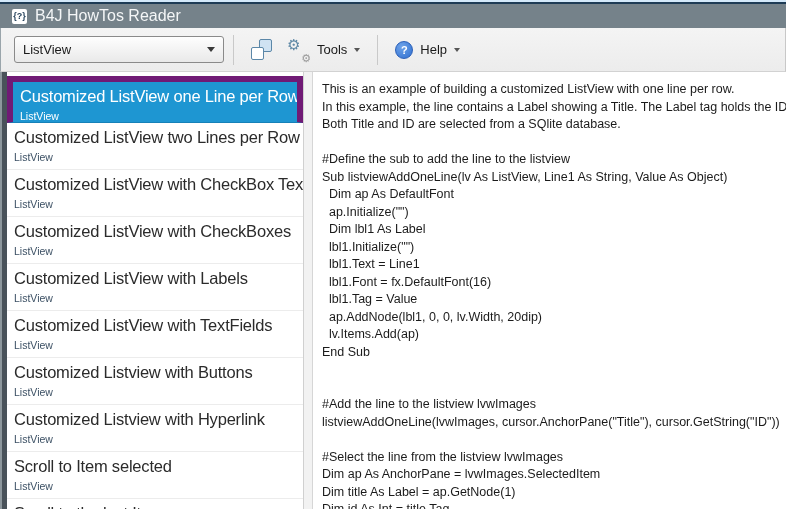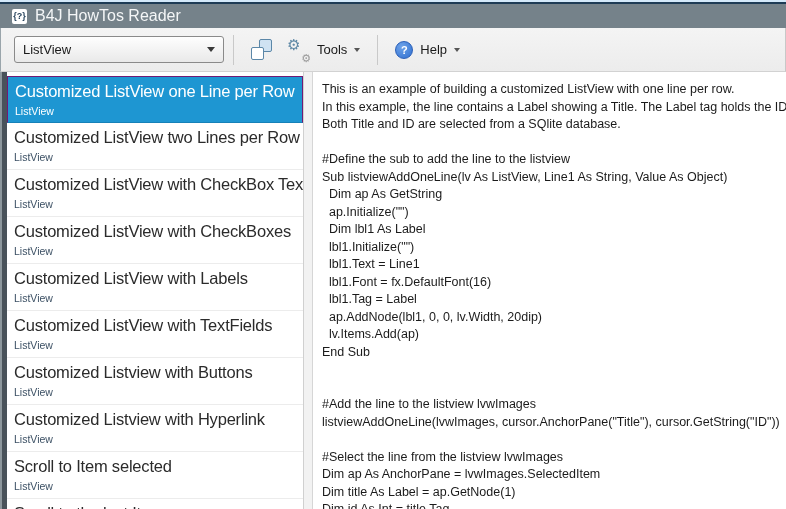--- a/index.html
+++ b/index.html
@@ -79,21 +79,21 @@
   .list-row{
     height:47px;padding:4px 0 0 7px;border-bottom:1px solid #ececec;
     background:#ffffff;cursor:default;overflow:hidden;
   }
   .list-row .row-title{
     font-size:16.5px;letter-spacing:-0.2px;color:#2b2b2b;
     white-space:nowrap;overflow:hidden;line-height:21px;
   }
   .list-row .row-sub{font-size:10.5px;color:#3c5064;line-height:14px;margin-top:2px;}
   .list-row.selected{
-    background:#1e96d2;border:1px solid #701a75;border-bottom:1px solid #1681b8;
+    background:#1e96d2;border:6px solid #701a75;border-bottom:1px solid #1681b8;
   }
   .list-row.selected .row-title{color:#ffffff;}
   .list-row.selected .row-sub{color:#ffffff;}
   #list-gutter{
     position:absolute;left:303px;top:0;width:10px;height:437px;
     background:#f2f2f2;border-left:1px solid #d0d0d0;border-right:1px solid #d6d6d6;
   }
   #content-pane{
     position:absolute;left:313px;top:0;width:473px;height:437px;
     background:#ffffff;padding:9px 6px 15px 9px;overflow:hidden;
@@ -193,27 +193,27 @@
 
     <div id="list-gutter"></div>
 
     <div id="content-pane">
         <div class="code-line">This is an example of building a customized ListView with one line per row.</div>
         <div class="code-line">In this example, the line contains a Label showing a Title. The Label tag holds the ID.</div>
         <div class="code-line">Both Title and ID are selected from a SQlite database.</div>
         <div class="code-line">&nbsp;</div>
         <div class="code-line">#Define the sub to add the line to the listview</div>
         <div class="code-line">Sub listviewAddOneLine(lv As ListView, Line1 As String, Value As Object)</div>
-        <div class="code-line">  Dim ap As GetString</div>
+        <div class="code-line">  Dim ap As DefaultFont</div>
         <div class="code-line">  ap.Initialize("")</div>
         <div class="code-line">  Dim lbl1 As Label</div>
         <div class="code-line">  lbl1.Initialize("")</div>
         <div class="code-line">  lbl1.Text = Line1</div>
         <div class="code-line">  lbl1.Font = fx.DefaultFont(16)</div>
-        <div class="code-line">  lbl1.Tag = Label</div>
+        <div class="code-line">  lbl1.Tag = Value</div>
         <div class="code-line">  ap.AddNode(lbl1, 0, 0, lv.Width, 20dip)</div>
         <div class="code-line">  lv.Items.Add(ap)</div>
         <div class="code-line">End Sub</div>
         <div class="code-line">&nbsp;</div>
         <div class="code-line">&nbsp;</div>
         <div class="code-line">#Add the line to the listview lvwImages</div>
         <div class="code-line">listviewAddOneLine(lvwImages, cursor.AnchorPane("Title"), cursor.GetString("ID"))</div>
         <div class="code-line">&nbsp;</div>
         <div class="code-line">#Select the line from the listview lvwImages</div>
         <div class="code-line">Dim ap As AnchorPane = lvwImages.SelectedItem</div>

